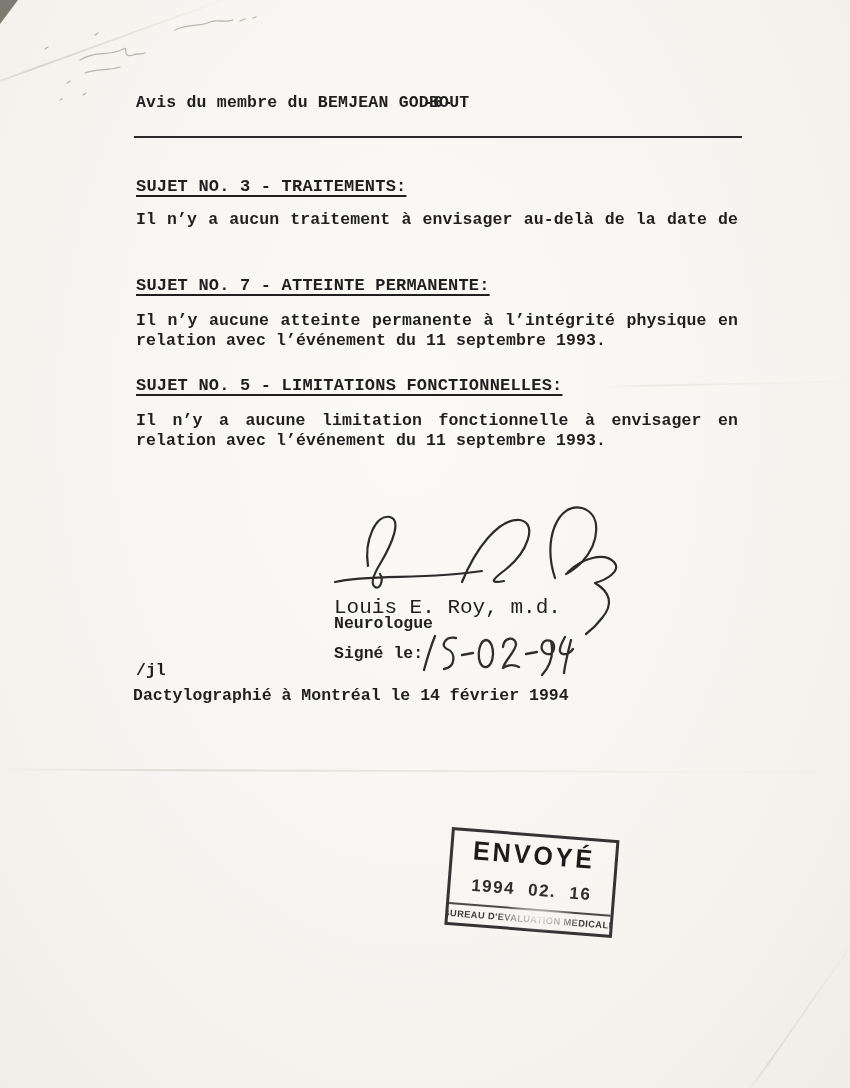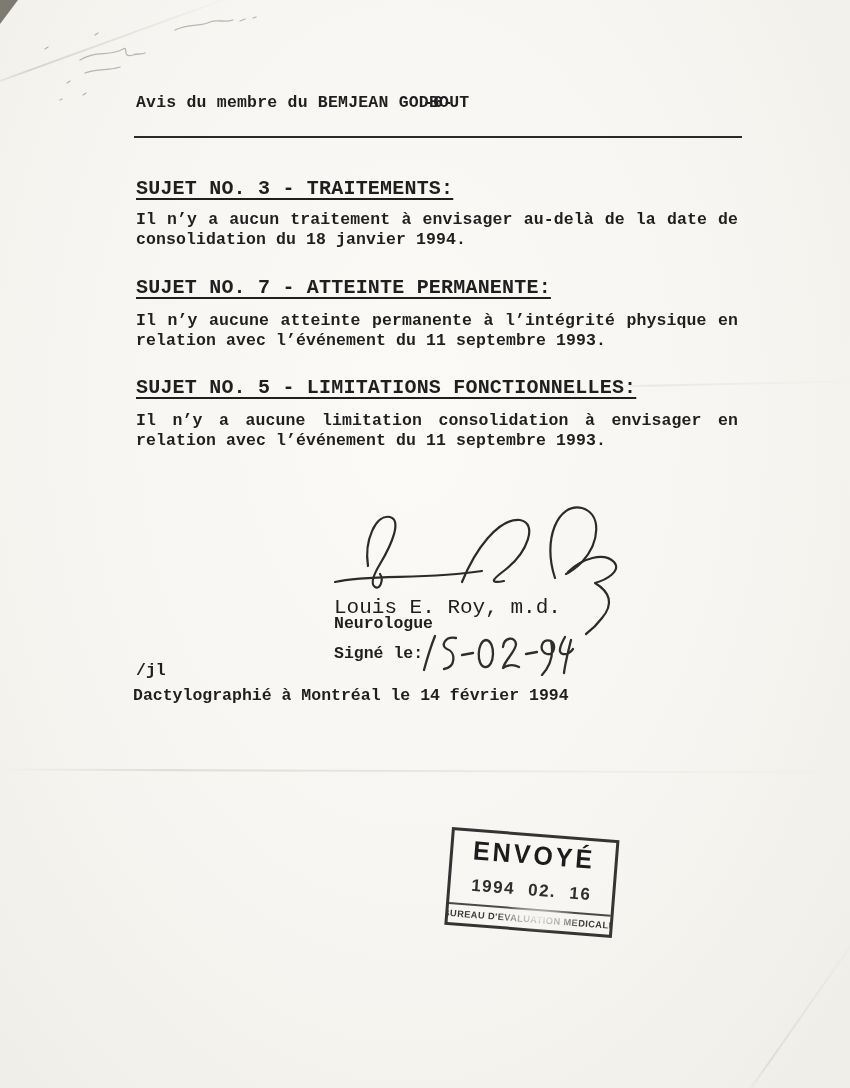--- a/index.html
+++ b/index.html
@@ -12,21 +12,21 @@
     overflow:hidden;
   }
   .abs { position:absolute; }
   
   .hdr { left:136px; top:94px; width:604px; font-size:16.5px; line-height:17px; font-weight:600; letter-spacing:0.2px; }
   .hdr-row1 { position:relative; display:flex; justify-content:flex-start; }
   .hdr-center { position:absolute; left:0; right:0; text-align:center; }
   .rule { left:134px; top:136px; width:608px; height:0; border-top:2.5px solid #2a2a2a; }
   
   .sect-title {
-    left:136px; width:620px; font-size:20px; font-weight:700; letter-spacing:0.2px;
+    left:136px; width:620px; font-size:17px; font-weight:700; letter-spacing:0.2px;
     text-decoration:underline; text-decoration-thickness:2px; text-underline-offset:3.5px;
     white-space:nowrap;
   }
   .para { left:136px; width:602px; font-size:16.5px; line-height:19.5px; font-weight:600; letter-spacing:0.1px; }
   .jline { text-align:justify; text-align-last:justify; }
   
   .sig-name { left:334px; top:596px; font-size:21px; font-weight:400; }
   .sig-title { left:334px; top:614px; font-size:16.5px; font-weight:600; }
   .signed-line { left:334px; top:644px; font-size:16.5px; font-weight:600; }
   .footer-initials { left:136px; top:661px; font-size:16.5px; font-weight:600; }
@@ -75,32 +75,31 @@
     <span>Avis du membre du BEM</span>
     <span class="hdr-center">-6-</span>
     <span>JEAN GODBOUT</span>
   </div>
 </div>
 <div class="abs rule"></div>
 
 <div class="abs sect-title" style="top:177px;">SUJET NO. 3 - TRAITEMENTS:</div>
 <div class="abs para" style="top:210px;">
   <div class="jline">Il n’y a aucun traitement à envisager au-delà de la date de</div>
-  <div>consolidation du 18 janvier 1994.</div>
 </div>
 
 <div class="abs sect-title" style="top:276px;">SUJET NO. 7 - ATTEINTE PERMANENTE:</div>
 <div class="abs para" style="top:311px;">
   <div class="jline">Il n’y aucune atteinte permanente à l’intégrité physique en</div>
   <div>relation avec l’événement du 11 septembre 1993.</div>
 </div>
 
 <div class="abs sect-title" style="top:376px;">SUJET NO. 5 - LIMITATIONS FONCTIONNELLES:</div>
 <div class="abs para" style="top:411px;">
-  <div class="jline">Il n’y a aucune limitation consolidation à envisager en</div>
+  <div class="jline">Il n’y a aucune limitation fonctionnelle à envisager en</div>
   <div>relation avec l’événement du 11 septembre 1993.</div>
 </div>
 
 <svg class="abs" style="left:330px; top:500px;" width="300" height="140" viewBox="0 0 300 140" fill="none" stroke="#2b2b2b" stroke-width="2.2" stroke-linecap="round" stroke-linejoin="round">
   <path d="M 38 66 C 34 40, 46 14, 60 17 C 72 20, 62 44, 50 64 C 44 74, 40 84, 45 87 C 50 90, 54 80, 50 74"></path>
   <path d="M 5 82 C 40 74, 95 80, 152 71"></path>
   <path d="M 132 82 C 145 50, 168 18, 190 20 C 208 23, 198 52, 175 70 C 163 79, 158 84, 174 81"></path>
   <path d="M 225 78 C 212 40, 228 2, 252 8 C 272 14, 270 42, 252 62 C 246 68, 240 72, 236 74"></path>
   <path d="M 238 72 C 252 58, 274 52, 284 62 C 292 71, 276 80, 265 83 C 280 92, 284 104, 272 118 C 266 126, 260 131, 256 134"></path>
 </svg>

